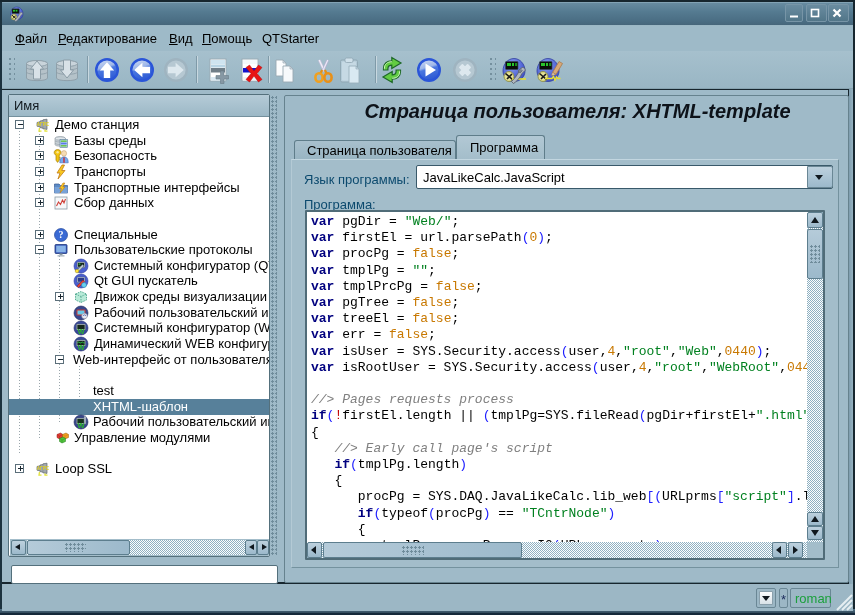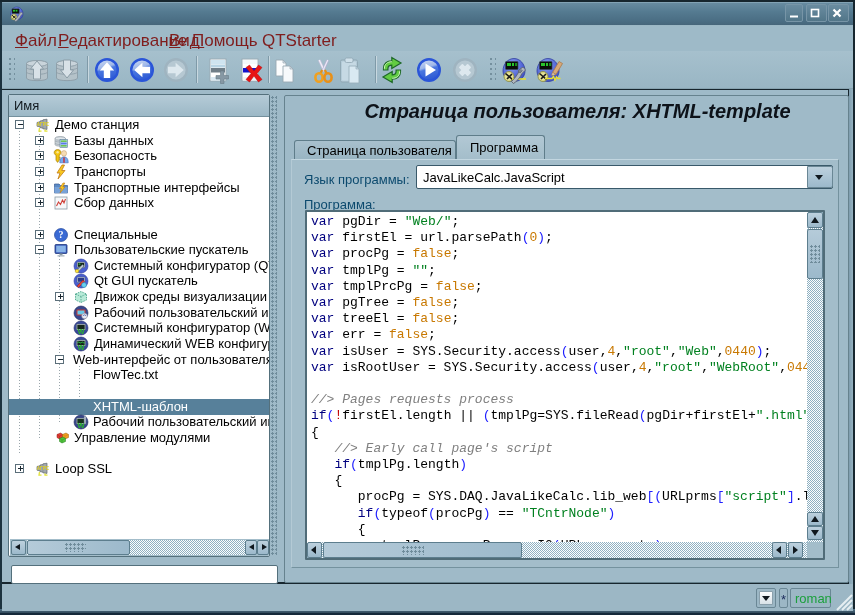--- a/index.html
+++ b/index.html
@@ -15,21 +15,21 @@
 .frame-left2{left:2px;top:89px;width:2px;height:495px;background:#7594a6;}
 .frame-right{left:849px;top:89px;width:4px;height:495px;background:linear-gradient(90deg,#7f9dae,#95b2c0);}
 .frame-right2{left:853px;top:0;width:2px;height:615px;background:#16262e;}
 .frame-bot{left:0;top:609px;width:855px;height:6px;background:linear-gradient(#54748a,#1c3240);}
 .frame-bot2{left:0;top:613px;width:855px;height:2px;background:#15293a;}
 .tb-title{left:34px;top:5px;color:#fff;font-size:15px;
     font-weight:bold;text-shadow:1px 1px 1px #25394a;white-space:nowrap;}
 .tbtn{top:4px;width:18px;height:18px;border:1px solid #7795a7;border-radius:2px;
     background:linear-gradient(#6a8ca0,#527689);}
 .mb{left:2px;top:26px;width:851px;height:25px;background:#9ebac8;}
-.mb span{top:5px;font-size:17px;color:#7f1d1d;white-space:nowrap;}
+.mb span{top:5px;font-size:13px;color:#000000;white-space:nowrap;}
 .mb u{text-decoration:underline;}
 .tlb{left:2px;top:51px;width:851px;height:37px;
      background:linear-gradient(#a6c0cd,#99b6c4);}
 .tlb-b{left:2px;top:88px;width:851px;height:1px;background:#87a3b0;}
 .tsep{top:56px;width:2px;height:27px;border-left:1px solid #7f9aa8;border-right:1px solid #c8d8e0;}
 .thandle{top:57px;width:7px;height:26px;
   background:radial-gradient(circle at 2px 2px,#74909e 1.1px,transparent 1.3px) 0 0/5px 5px;}
 .central{left:2px;top:89px;width:847px;height:495px;background:#9fbac8;
     border:1px solid #17262e;border-left:none;border-bottom:2px solid #17262e;}
 .tree{left:8px;top:94px;width:262px;height:463px;border:1px solid #54707c;border-radius:2px;background:#fff;overflow:hidden;}
@@ -55,21 +55,21 @@
 .pane{left:6px;top:63px;width:548px;height:409px;background:#a3bdca;
   border:1px solid #74929e;border-top:1px solid #c2d6e0;border-left:1px solid #b4cad5;}
 .lbl{font-size:13px;color:#0c4a6e;white-space:nowrap;}
 .combo{left:131px;top:69px;width:417px;height:24px;background:#fff;border:1px solid #39596a;border-radius:2px;}
 .cbtxt{left:6px;top:4px;font-size:13px;position:absolute;white-space:nowrap;}
 .cbtn{left:390px;top:0px;width:26px;height:22px;background:linear-gradient(#bdd1de,#9cb9cb);border:1px solid #6a8795;border-left:1px solid #6a8795;border-radius:0 2px 2px 0;}
 .codewrap{left:20px;top:114px;width:520px;height:350px;border:2px solid #506c78;border-radius:1px;background:#a3bdca;}
 .code{left:0px;top:0px;width:500px;height:330px;background:#fff;overflow:hidden;}
 .codelines{left:4px;top:2px;width:900px;font-family:"Liberation Mono",monospace;
    font-size:13px;line-height:16.2px;white-space:pre;color:#000;}
-.codelines b{font-weight:normal;color:#00007f;}
+.codelines b{font-weight:bold;color:#00007f;}
 .codelines .s{color:#00801f;}
 .codelines .n{color:#c87800;}
 .codelines .c{color:#7f7f7f;font-style:italic;}
 .codelines .k{color:#2020ff;}
 .codelines .r{color:#c00000;}
 .status{left:2px;top:584px;width:851px;height:27px;background:#9cb7c5;}
 .sitem{border:1px solid #6a8795;border-radius:2px;}
 </style></head>
 <body>
 <div id="w">
@@ -111,21 +111,21 @@
     </div>
 <div class="tbtn" style="left:828px;width:21px">
       <svg width="16" height="16" viewBox="0 0 16 16" style="position:absolute;left:0;top:0">
         <path d="M4.5 4.5 L11.5 11.5 M11.5 4.5 L4.5 11.5" stroke="#fff" stroke-width="2.2"></path>
       </svg>
     </div>
 <div class="mb">
  <span style="left:13px"><u>Ф</u>айл</span>
  <span style="left:56px"><u>Р</u>едактирование</span>
  <span style="left:167px"><u>В</u>ид</span>
- <span style="left:190px"><u>П</u>омощь</span>
+ <span style="left:200px"><u>П</u>омощь</span>
  <span style="left:260px">QTStarter</span>
 </div>
 <div class="tlb"></div>
     <div class="tlb-b"></div>
 <div class="thandle" style="left:8px"></div>
 <svg style="left:21px;top:54px" width="32" height="32" viewBox="0 0 32 32">
       <g opacity="0.92">
 <path d="M5.5 9.5 C5.5 6 26.5 6 26.5 9.5 L26.5 24 C26.5 27.5 5.5 27.5 5.5 24 Z" fill="#b7c3ca" stroke="#8a9aa4" stroke-width="0.9"></path>
 <ellipse cx="16" cy="9.5" rx="10.5" ry="3" fill="#cdd7dd" stroke="#8a9aa4" stroke-width="0.9"></ellipse>
 <path d="M5.5 14 C9 16.5 23 16.5 26.5 14" fill="none" stroke="#8a9aa4" stroke-width="0.8"></path>
@@ -310,21 +310,21 @@
         <svg style="left:44px;top:0px" width="16" height="16" viewBox="0 0 16 16">
           <path d="M2 5.5 C2 3.2 12.5 3.2 12.5 5.5 L12.5 11.5 C12.5 13.8 2 13.8 2 11.5 Z" fill="#c9d2d8" stroke="#8a949c" stroke-width="0.6"></path>
 <ellipse cx="7.25" cy="5.5" rx="5.25" ry="1.7" fill="#e2e8ec" stroke="#8a949c" stroke-width="0.6"></ellipse>
 <path d="M2 8 C4 9.4 10.5 9.4 12.5 8" fill="none" stroke="#8a949c" stroke-width="0.5"></path>
 <path d="M2 10.5 C4 11.9 10.5 11.9 12.5 10.5" fill="none" stroke="#8a949c" stroke-width="0.5"></path>
 <rect x="7" y="6.5" width="7.5" height="8" fill="#bee0f2" stroke="#5a7a94" stroke-width="0.6"></rect>
 <rect x="7.8" y="7.4" width="5.9" height="1.6" fill="#6ec254"></rect>
 <rect x="7.8" y="9.6" width="5.9" height="1.8" fill="#5a78e8"></rect>
 <rect x="7.8" y="12" width="5.9" height="1.6" fill="#6ec254"></rect>
         </svg>
-        <span style="left:65px">Базы данных</span>
+        <span style="left:65px">Базы среды</span>
       </div>
       <div class="trow" style="top:53px">
         <div class="exp" style="left:26px">
           <i style="left:2px;top:3px;width:5px;height:1px;background:#1a2730"></i>
           <i style="left:4px;top:1px;width:1px;height:5px;background:#1a2730"></i>
         </div>
         <svg style="left:44px;top:0px" width="16" height="16" viewBox="0 0 16 16">
           <path d="M4.6 1.6 C6.8 1.6 8 3 8 4.6 C8 5.8 7.2 6.8 6.2 7.2 L6.2 12.2 L4.6 14.4 L3 12.2 L3 7.2 C2 6.8 1.2 5.8 1.2 4.6 C1.2 3 2.4 1.6 4.6 1.6 Z" fill="#f2c410" stroke="#a07c08" stroke-width="0.7"></path>
 <circle cx="4.6" cy="4.2" r="1.2" fill="#fae690"></circle>
 <path d="M6.2 9.4 L7.6 9.4 M6.2 11 L7.4 11" stroke="#a07c08" stroke-width="0.8"></path>
@@ -381,21 +381,21 @@
       <div class="trow" style="top:147px">
         <div class="exp" style="left:26px">
           <i style="left:2px;top:3px;width:5px;height:1px;background:#1a2730"></i>
         </div>
         <svg style="left:44px;top:0px" width="16" height="16" viewBox="0 0 16 16">
           <rect x="2" y="2.5" width="12" height="9" rx="1" fill="#3858b8" stroke="#20387e" stroke-width="0.8"></rect>
 <rect x="3.2" y="3.7" width="9.6" height="6.6" fill="#88b4e8"></rect>
 <rect x="6.5" y="11.5" width="3" height="1.8" fill="#8a98a2"></rect>
 <rect x="4.5" y="13.2" width="7" height="1.3" fill="#a8b4bc"></rect>
         </svg>
-        <span style="left:65px">Пользовательские пускатель</span>
+        <span style="left:65px">Пользовательские протоколы</span>
       </div>
       <div class="trow" style="top:163px">
         <svg style="left:64px;top:0px" width="16" height="16" viewBox="0 0 16 16">
           <circle cx="8" cy="8" r="7" fill="#4a5fd0" stroke="#2a3a9a" stroke-width="0.6"></circle>
 <rect x="4" y="4" width="8" height="5.6" rx="0.8" fill="#cfd8e2" stroke="#4a5a64" stroke-width="0.5"></rect>
 <rect x="4.8" y="4.8" width="6.4" height="4" fill="#16281e"></rect>
 <rect x="5.6" y="5.6" width="1.8" height="1" fill="#35e04a"></rect>
 <path d="M3.5 12.5 L9.5 6.5 L11 8 L5 14 Z" fill="#b8c4cc" stroke="#5a6a74" stroke-width="0.5"></path>
 <circle cx="4" cy="13" r="1.8" fill="#ffe23a" stroke="#9a8a10" stroke-width="0.5"></circle>
         </svg>
@@ -450,22 +450,22 @@
 <text x="8" y="13.8" font-size="7" font-weight="bold" fill="#28b828" text-anchor="middle" font-family="Liberation Sans, sans-serif">W</text>
         </svg>
         <span style="left:85px">Динамический WEB конфигурат</span>
       </div>
       <div class="trow" style="top:257px">
         <div class="exp" style="left:46px">
           <i style="left:2px;top:3px;width:5px;height:1px;background:#1a2730"></i>
         </div>
         <span style="left:64px">Web-интерфейс от пользователя</span>
       </div>
-      <div class="trow" style="top:272px">
-        <span style="left:84px">FlowTec.txt</span>
+      <div class="trow" style="top:288px">
+        <span style="left:84px">test</span>
       </div>
       <div class="trow sel" style="top:304px">
         <span style="left:84px">XHTML-шаблон</span>
       </div>
       <div class="trow" style="top:319px">
         <svg style="left:64px;top:0px" width="16" height="16" viewBox="0 0 16 16">
           <circle cx="8" cy="8" r="7" fill="#38468c" stroke="#202a5a" stroke-width="0.6"></circle>
 <rect x="3.5" y="4" width="9" height="6" rx="0.8" fill="#cfd8e2" stroke="#4a5a64" stroke-width="0.5"></rect>
 <rect x="4.3" y="4.8" width="7.4" height="4.4" fill="#16321e"></rect>
 <text x="8" y="13.5" font-size="7.5" font-weight="bold" fill="#28b828" text-anchor="middle" font-family="Liberation Sans, sans-serif">W</text>

